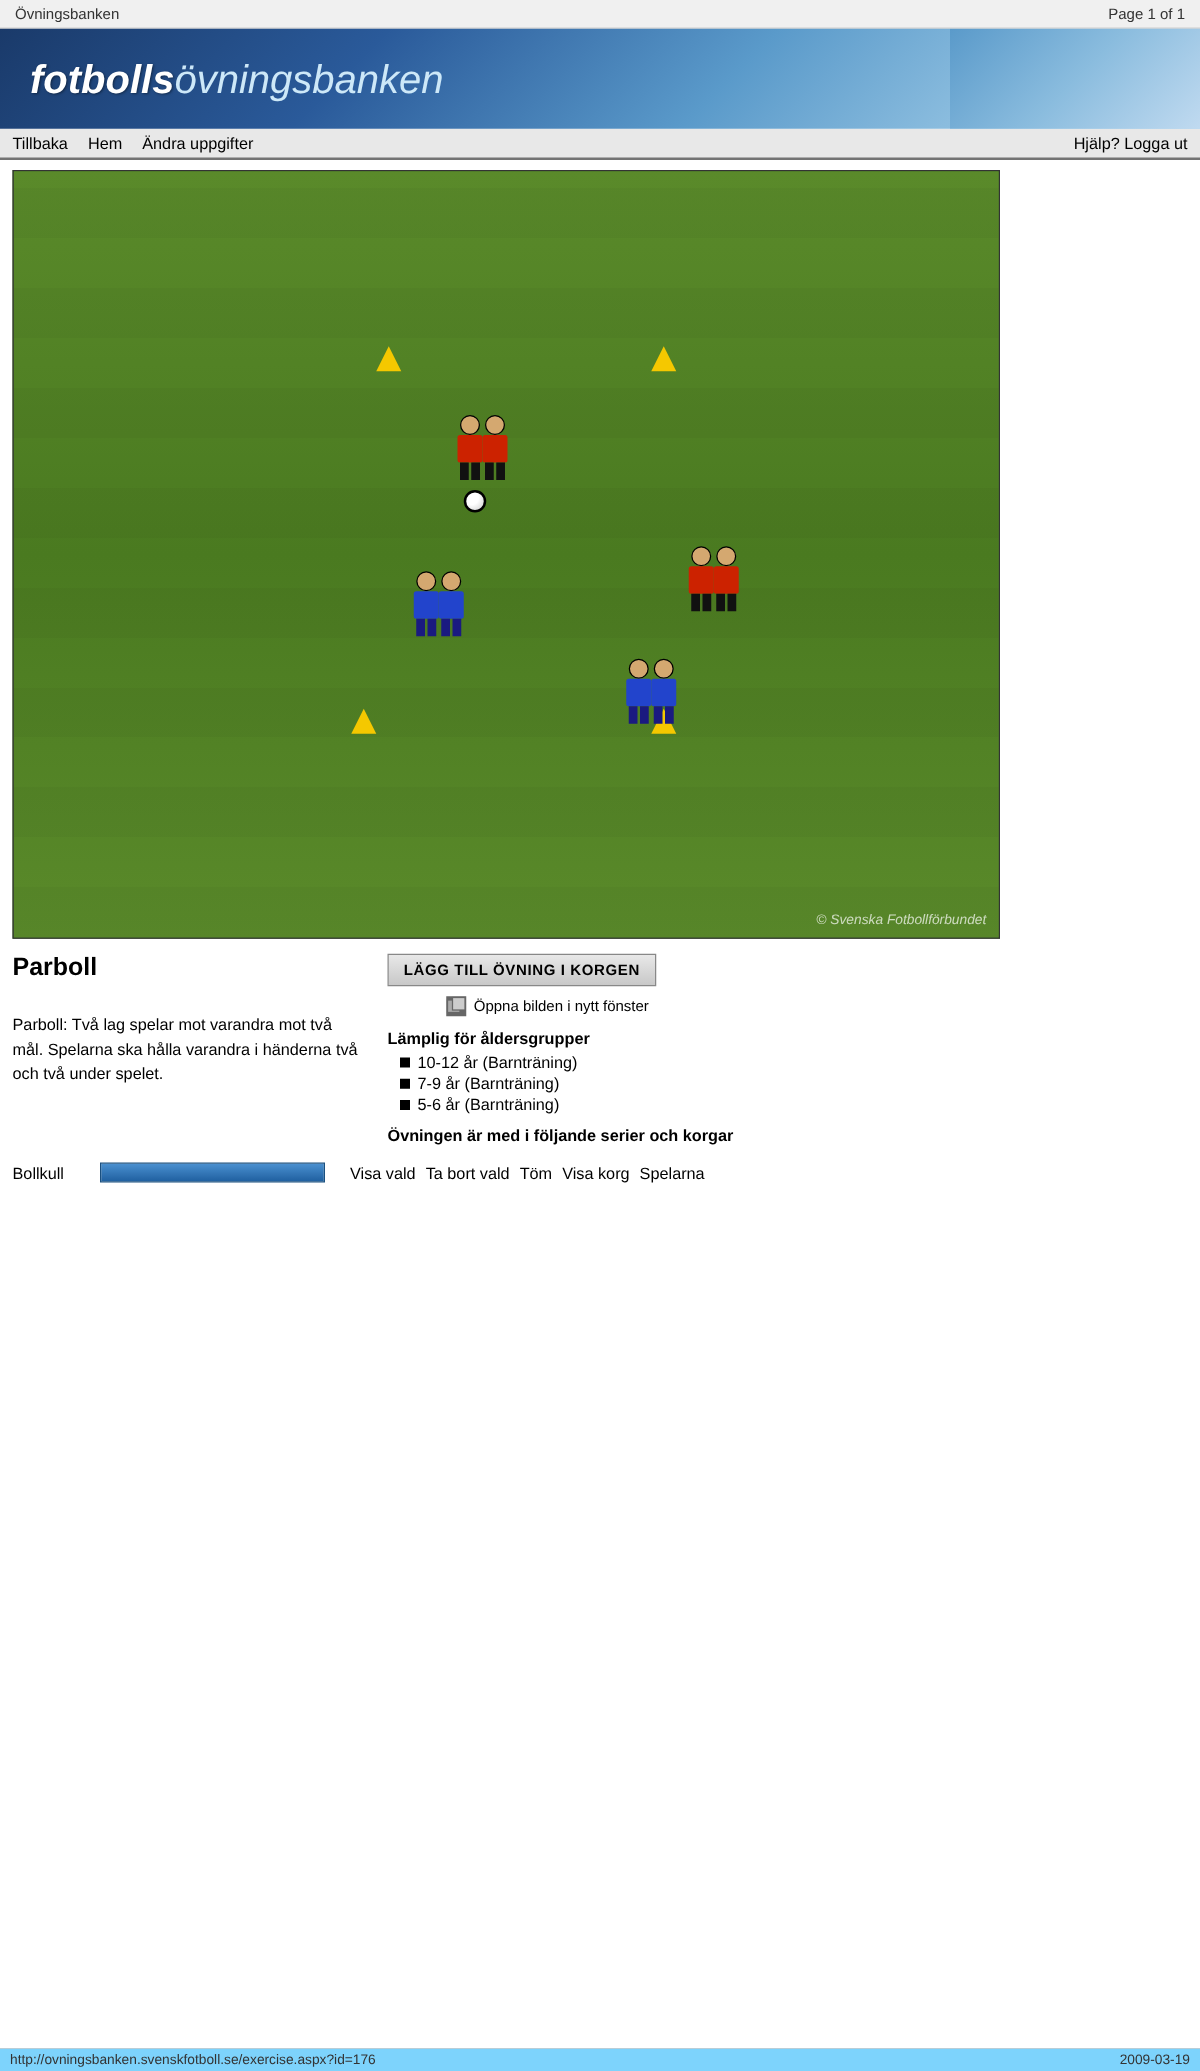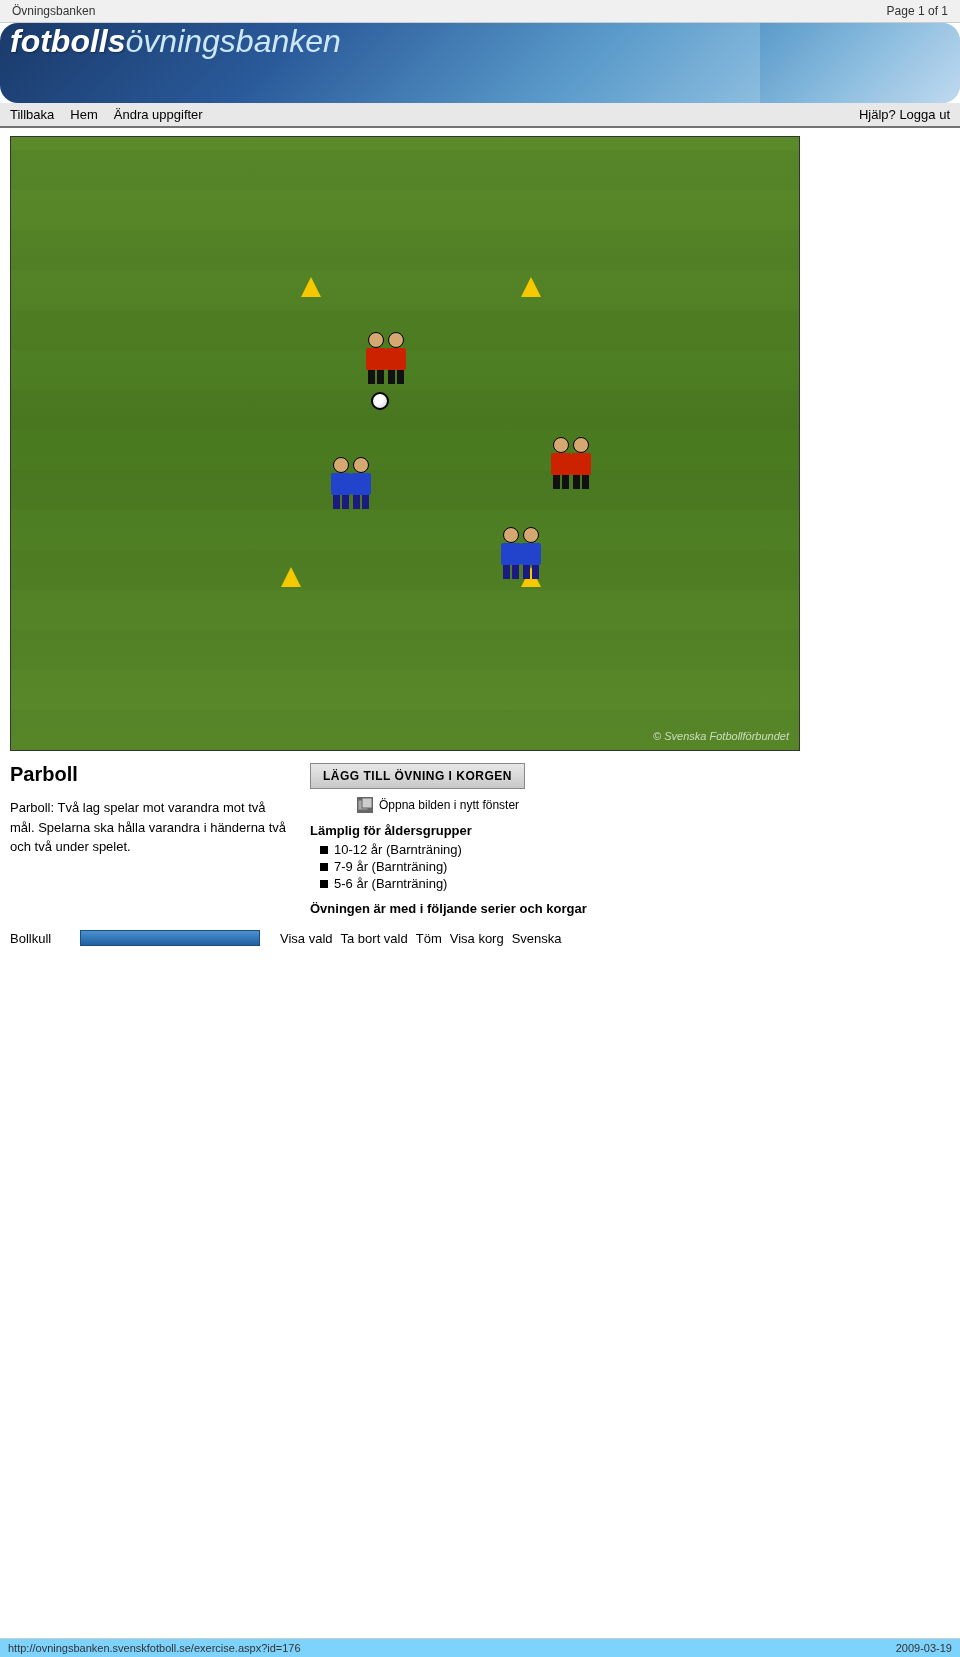--- a/index.html
+++ b/index.html
@@ -169,21 +169,21 @@
     .left-panel {
       width: 280px;
     }
     .right-panel {
       flex: 1;
     }
 
     .exercise-title {
       font-size: 20px;
       font-weight: bold;
-      margin-bottom: 12px;
+      margin-bottom: 24px;
     }
     .exercise-desc {
       font-size: 13px;
       line-height: 1.5;
     }
 
     
     .add-btn {
       background: linear-gradient(180deg, #e8e8e8, #c8c8c8);
       border: 1px solid #888;
@@ -300,24 +300,24 @@
       bottom: 0;
       width: 960px;
     }
 
     
     .header-banner {
       width: 100%;
       height: 80px;
       background: linear-gradient(135deg, #1a3a6a 0%, #2a5a9a 30%, #5a9aca 60%, #8abcde 80%, #aad0ec 100%);
       display: flex;
-      padding-left: 10px;
+      align-items: center;
+      padding-left: 24px;
       position: relative;
       overflow: hidden;
-      border-radius: 18px;
     }
     .header-banner::after {
       content: '';
       position: absolute;
       right: 0; top: 0; bottom: 0;
       width: 200px;
       background: linear-gradient(135deg, #5a9aca 0%, #8abcde 50%, #c0daf0 100%);
     }
     .logo-fotbolls {
       font-size: 32px;
@@ -493,21 +493,21 @@
   </div>
 
   <div class="bollkull-row">
     <span class="bollkull-label">Bollkull</span>
     <div class="bollkull-bar"></div>
     <div class="bollkull-actions">
       <a class="action-link">Visa vald</a>
       <a class="action-link">Ta bort vald</a>
       <a class="action-link">Töm</a>
       <a class="action-link">Visa korg</a>
-      <a class="action-link">Svenska</a>
+      <a class="action-link">Spelarna</a>
     </div>
   </div>
 
 </div>
 
 <div class="url-bar">
   <span>http://ovningsbanken.svenskfotboll.se/exercise.aspx?id=176</span>
   <span>2009-03-19</span>
 </div>
 

